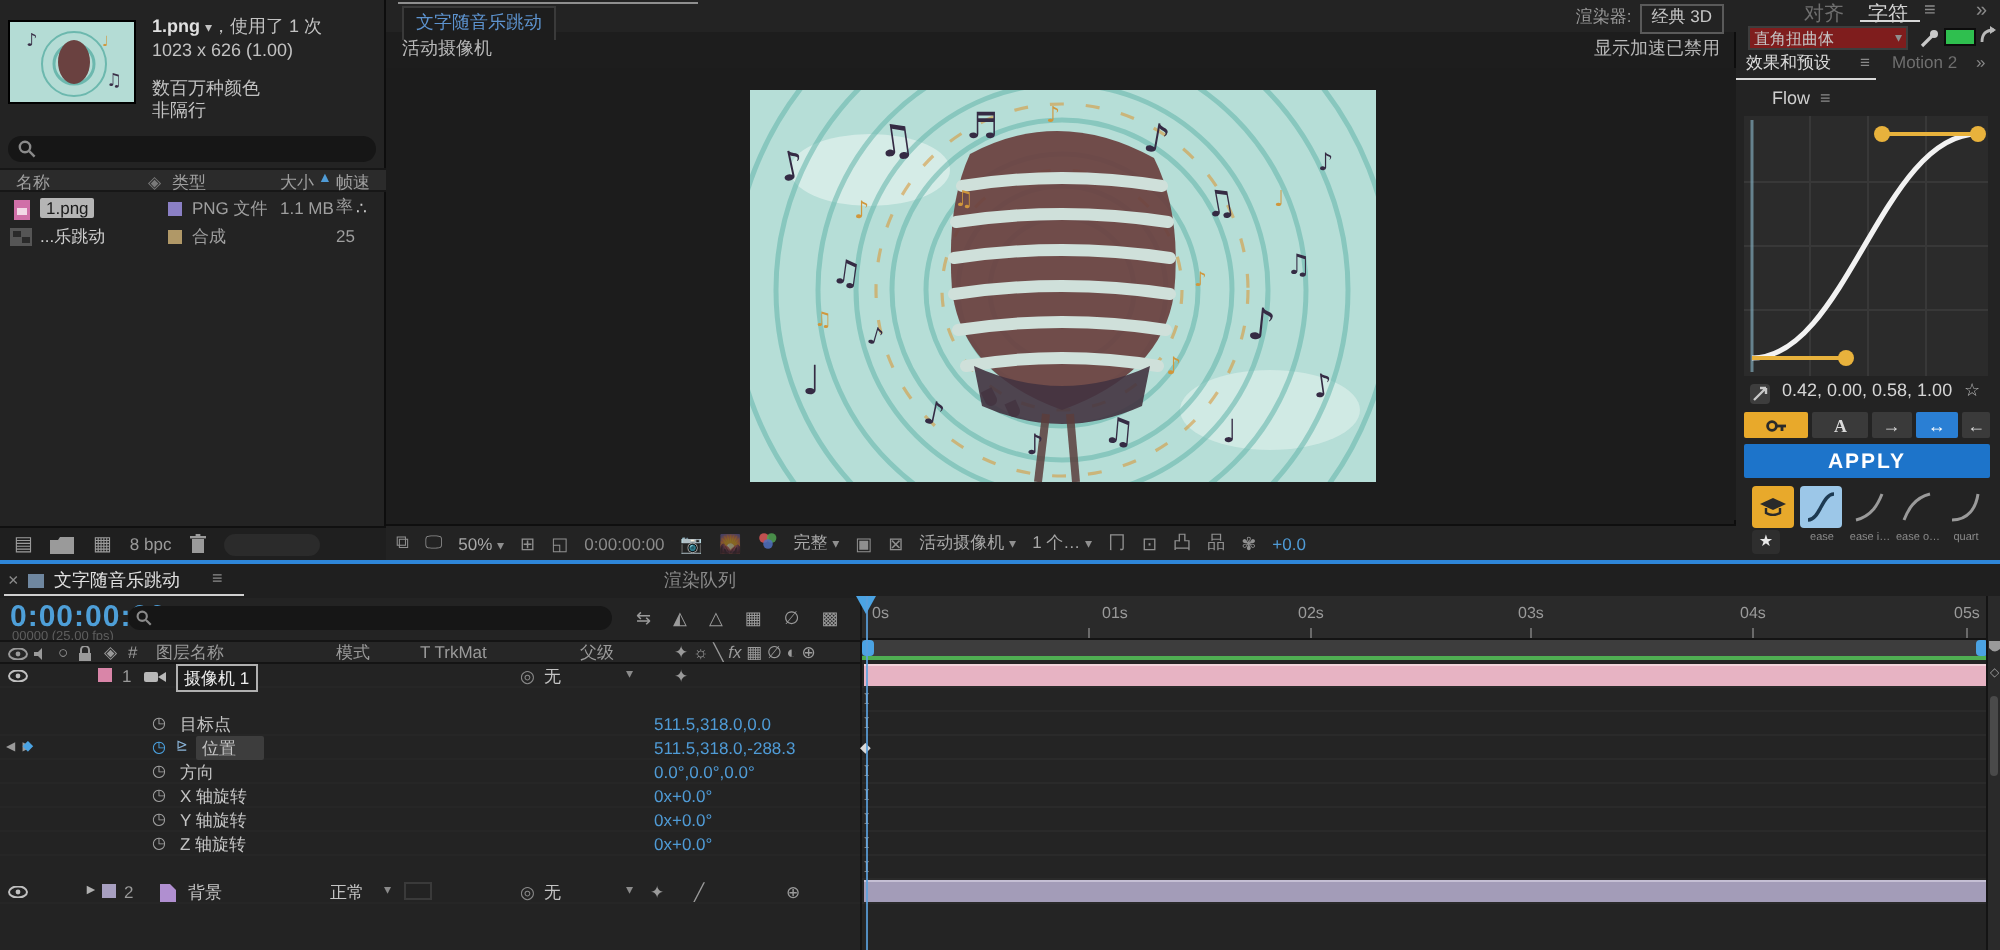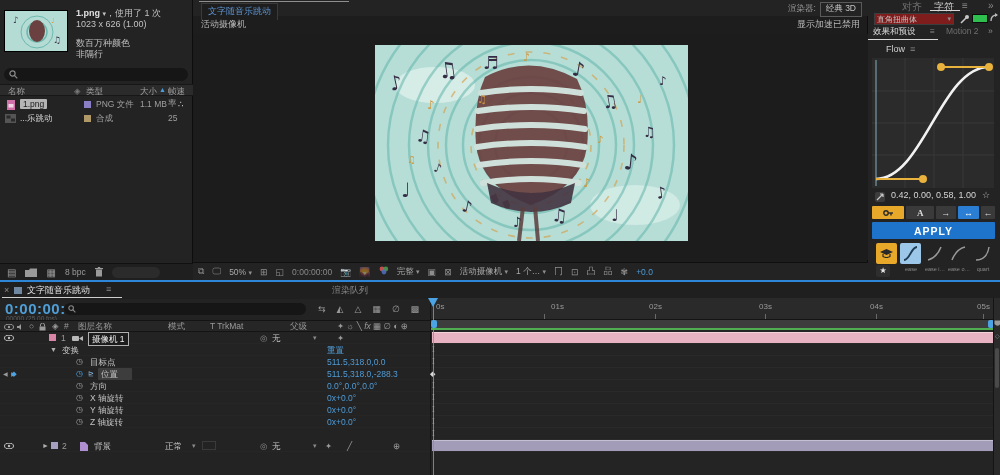--- a/index.html
+++ b/index.html
@@ -454,25 +454,20 @@
           <rect x="0" y="1" width="7" height="5" rx="1" fill="#b8b8b8"></rect>
           <path d="M7,3.5 L11,1 L11,6 Z" fill="#b8b8b8"></path>
         </svg>
       <span class="namebox" style="position:absolute;left:88px;top:0;">摄像机 1</span>
       <span style="left:260px;color:#8a8a8a;">◎</span>
       <span style="left:272px;" class="ddl">无</span>
       <span style="left:313px;font-size:7px;color:#8a8a8a;">▾</span>
       <span style="left:337px;color:#9a9a9a;">✦</span>
     </div>
 
-    <div class="lrow" style="top:62px;">
-      <span style="left:50px;font-size:7px;color:#b0b0b0;">▼</span>
-      <span style="left:62px;">变换</span>
-      <span style="left:327px;" class="blue">重置</span>
-    </div>
 
     <div class="lrow" style="top:74px;">
       <span style="left:76px;" class="stopw">◷</span>
       <span style="left:90px;">目标点</span>
       <span style="left:327px;" class="blue">511.5,318.0,0.0</span>
     </div>
 
     <div class="lrow" style="top:86px;">
       <span class="kfnav" style="left:3px;top:0;">◀ <span style="color:#4ba3e3;font-size:7px;">◆</span> ▶</span>
       <span style="left:76px;" class="stopw" style2="">

